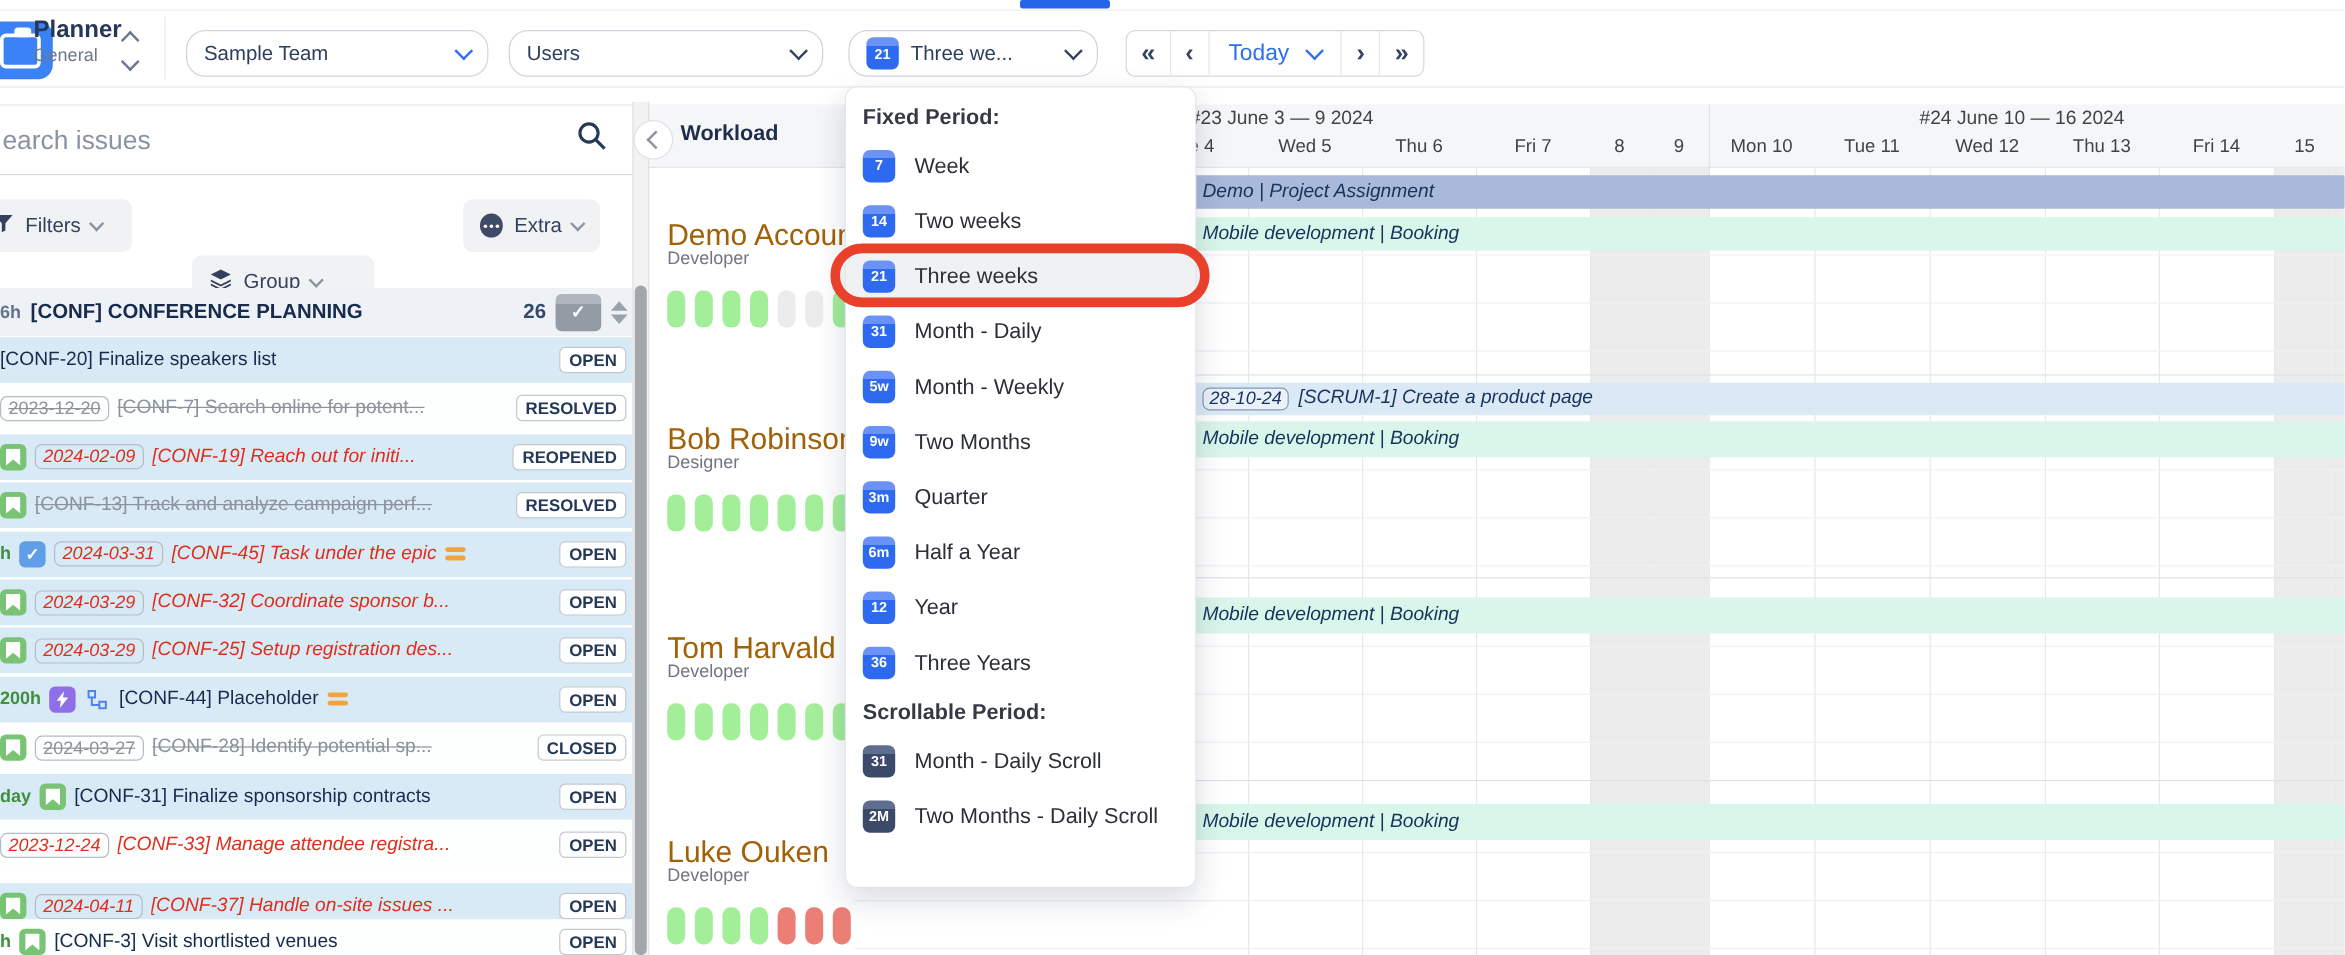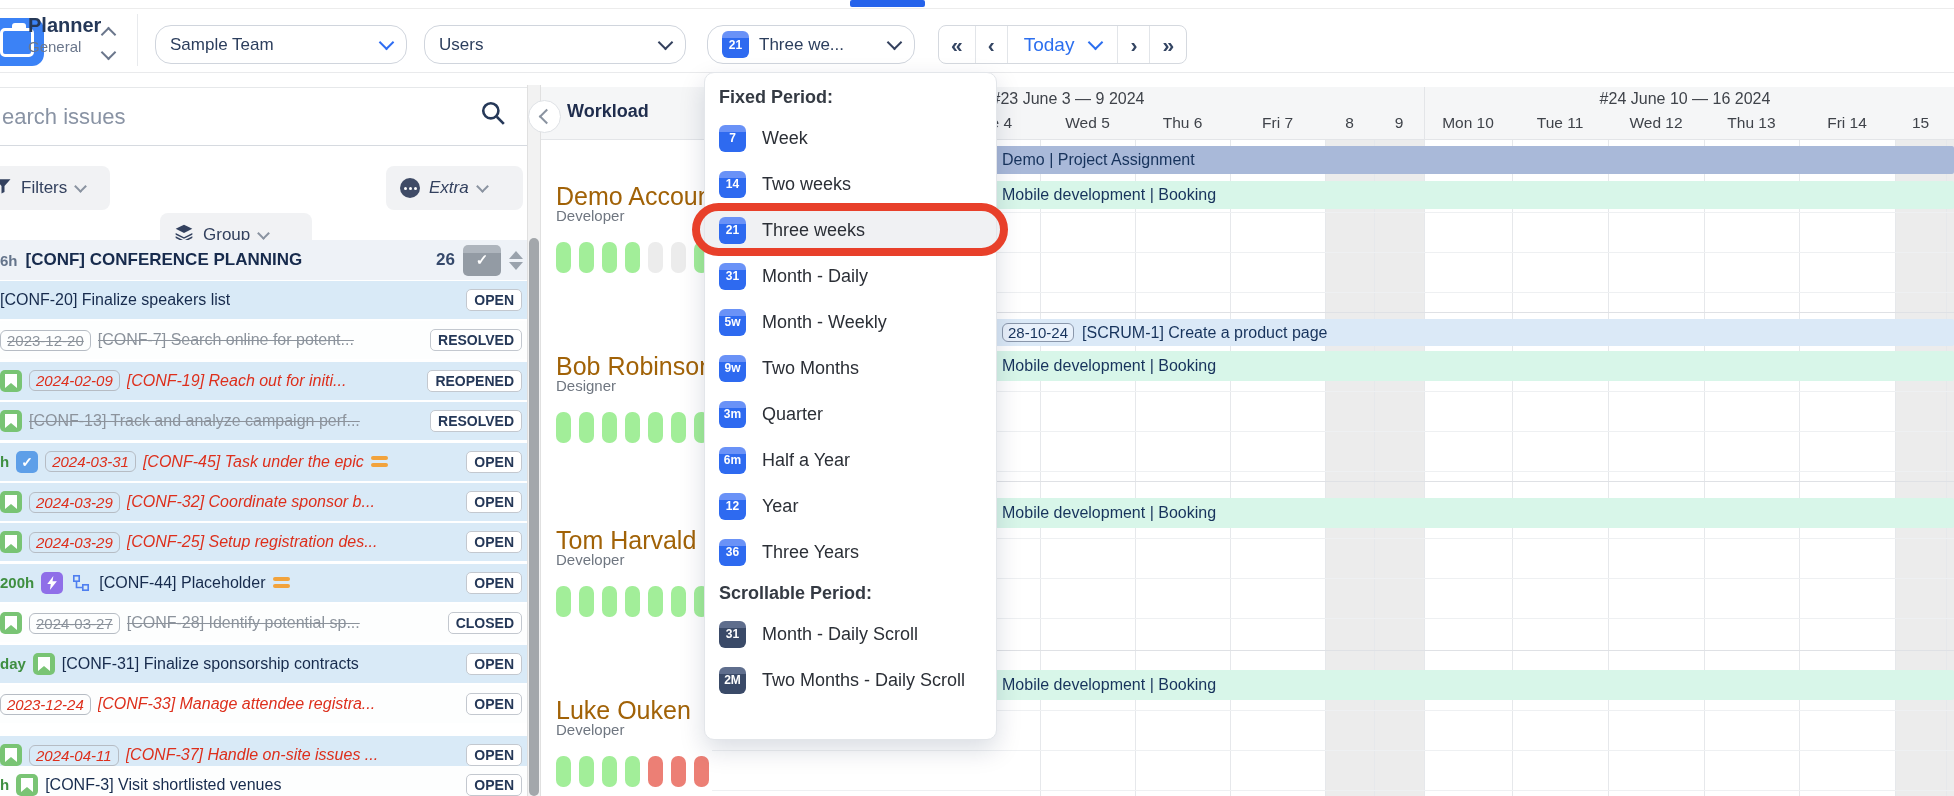--- a/index.html
+++ b/index.html
@@ -74,21 +74,21 @@
   .tl-header{position:absolute;left:541px;top:87px;width:1413px;height:53px;background:#f5f6f7;border-bottom:1px solid #e3e5e8;z-index:5;box-sizing:border-box;}
   .wl-title{position:absolute;left:26px;top:14px;font-size:18px;font-weight:bold;color:#1f2d4d;}
   .week-label{position:absolute;top:3px;font-size:16px;color:#3f434a;text-align:center;}
   .day-label{position:absolute;top:27px;font-size:15.5px;color:#3f434a;text-align:center;}
   .tl-body{position:absolute;left:541px;top:140px;width:1413px;height:656px;background:#fff;z-index:1;}
   .weekend-col{position:absolute;top:0;height:656px;background:#ececec;}
   .gridv{position:absolute;top:0;width:1px;height:656px;background:#e6e8eb;}
   .gridh{position:absolute;left:171px;width:1242px;height:1px;background:#eef0f2;}
   .lanesep{position:absolute;left:0;width:1413px;height:1px;background:#dfe1e5;}
   .bar{position:absolute;left:171px;width:1242px;border-radius:2px;display:flex;align-items:center;font-size:16px;color:#17335c;overflow:hidden;}
-  .bar .btxt{position:absolute;left:290px;white-space:nowrap;display:flex;align-items:flex-end;gap:8px;}
+  .bar .btxt{position:absolute;left:290px;white-space:nowrap;display:flex;align-items:flex-start;gap:8px;font-style:italic;}
   .bar.assignment{background:#a9b9d9;}
   .bar.booking{background:#d8f6e9;}
   .bar.task{background:#dbe9f7;}
   .bar-datebox{border:1.5px solid #8a97ab;border-radius:6px;padding:0 5px;font-size:15px;background:#e9f1fb;}
   
   .wl-col{position:absolute;left:541px;top:140px;width:171px;height:656px;background:#fff;z-index:10;}
   .wl-name{position:absolute;left:15px;font-size:25px;font-weight:normal;color:#a16207;white-space:nowrap;}
   .wl-role{position:absolute;left:15px;font-size:15px;color:#6f7680;}
   .wl-bars{position:absolute;left:15px;display:flex;gap:8px;}
   .wl-bar{width:15px;height:31px;border-radius:7px;}
@@ -263,21 +263,21 @@
         </div>
         <div class="fbtn" style="left: 160px; width: 152px; top: 0px; margin-top: 47px;">
           <div><svg width="20" height="20" viewBox="0 0 24 24" fill="#33415e">
               <path d="M12 2l10 5-10 5L2 7z"></path>
               <path d="M2 12l10 5 10-5v2l-10 5L2 14z"></path>
               <path d="M2 16l10 5 10-5v2l-10 5L2 18z"></path>
             </svg></div>
           <div>Group</div>
           <div class="fcaret"></div>
         </div>
-        <div class="fbtn" style="left: 386px; width: 137px; top: 0px; font-style: italic;">
+        <div class="fbtn" style="left: 386px; width: 114px; top: 0px;">
           <div class="extra-ic">
             <i></i>
             <i></i>
             <i></i>
           </div>
           <div>Extra</div>
           <div class="fcaret"></div>
         </div>
       </div>
     <div class="grp-header">

